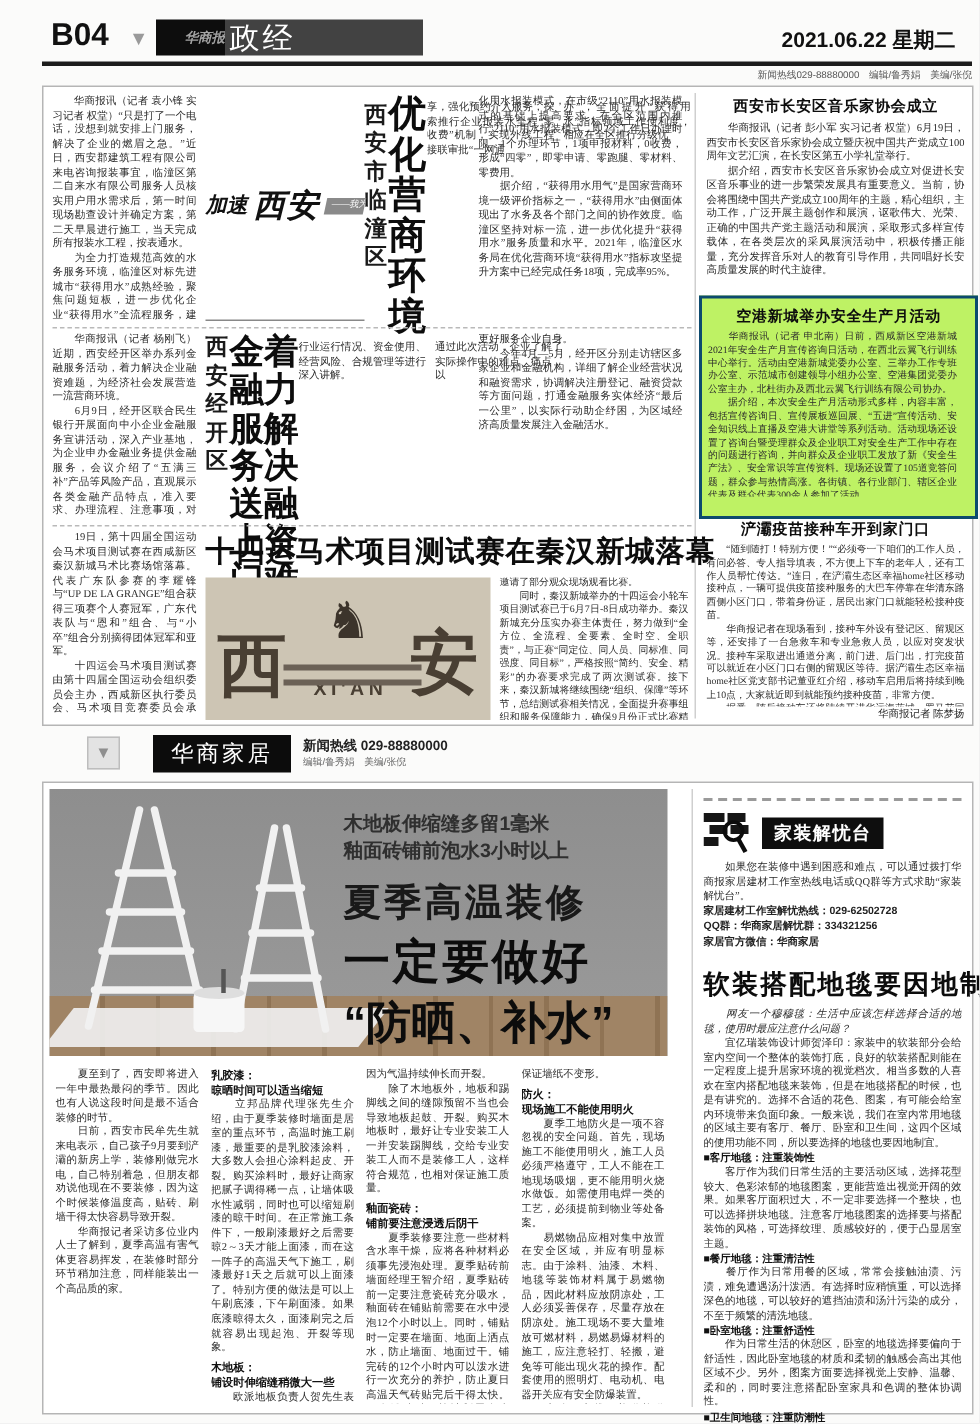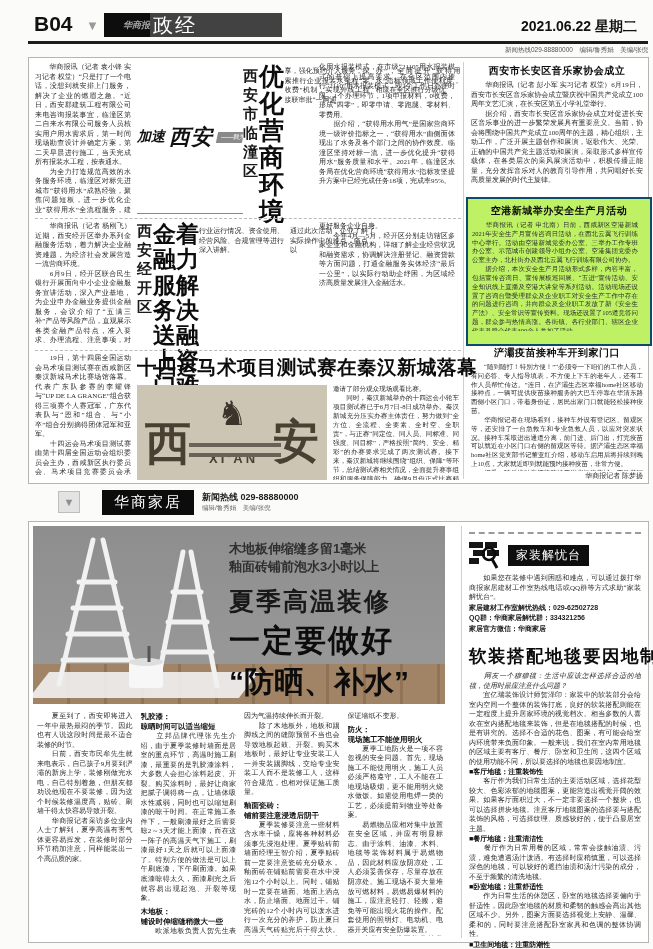--- a/index.html
+++ b/index.html
@@ -218,21 +218,21 @@
         <div style="display:flex;align-items:center;gap:5px;">
           <svg width="34" height="30" viewBox="0 0 34 30">
             <rect x="0" y="2" width="14" height="6" fill="#161616"></rect>
               <rect x="16" y="2" width="12" height="6" fill="#161616"></rect>
             <rect x="4" y="10" width="12" height="6" fill="#161616"></rect>
               <rect x="18" y="10" width="12" height="6" fill="#161616"></rect>
             <rect x="0" y="18" width="10" height="6" fill="#161616"></rect>
             <circle cx="20" cy="14" r="6" fill="none" stroke="#0c0c0c" stroke-width="2.5"></circle>
             <line x1="23" y1="19" x2="28" y2="28" stroke="#0c0c0c" stroke-width="3"></line>
           </svg>
-          <span style="background:#0e0e0e;color:#fff;font-weight:400;font-size:12px;padding:2px 8px;letter-spacing:1px;">家装解忧台</span>
+          <span style="background:#0e0e0e;color:#fff;font-weight:700;font-size:12px;padding:2px 8px;letter-spacing:1px;">家装解忧台</span>
         </div>
         <div class="bodytxt" style="margin-top:4px;font-weight:400;">　　如果您在装修中遇到困惑和难点，可以通过拨打华商报家居建材工作室热线电话或QQ群等方式求助“家装解忧台”。</div>
         <div class="sol-line">家居建材工作室解忧热线：029-62502728</div>
         <div class="sol-line">QQ群：华商家居解忧群：334321256</div>
         <div class="sol-line">家居官方微信：华商家居</div>
       </div>
 
       <div style="font-weight:900;font-size:17.5px;color:#0c0c0c;letter-spacing:1.5px;margin-top:10px;white-space:nowrap;">软装搭配地毯要因地制宜</div>
       <div style="height:278px;overflow:hidden;margin-top:4px;">
         <div class="bodytxt q-txt">　　网友一个穆穆毯：生活中应该怎样选择合适的地毯，使用时最应注意什么问题？</div>

